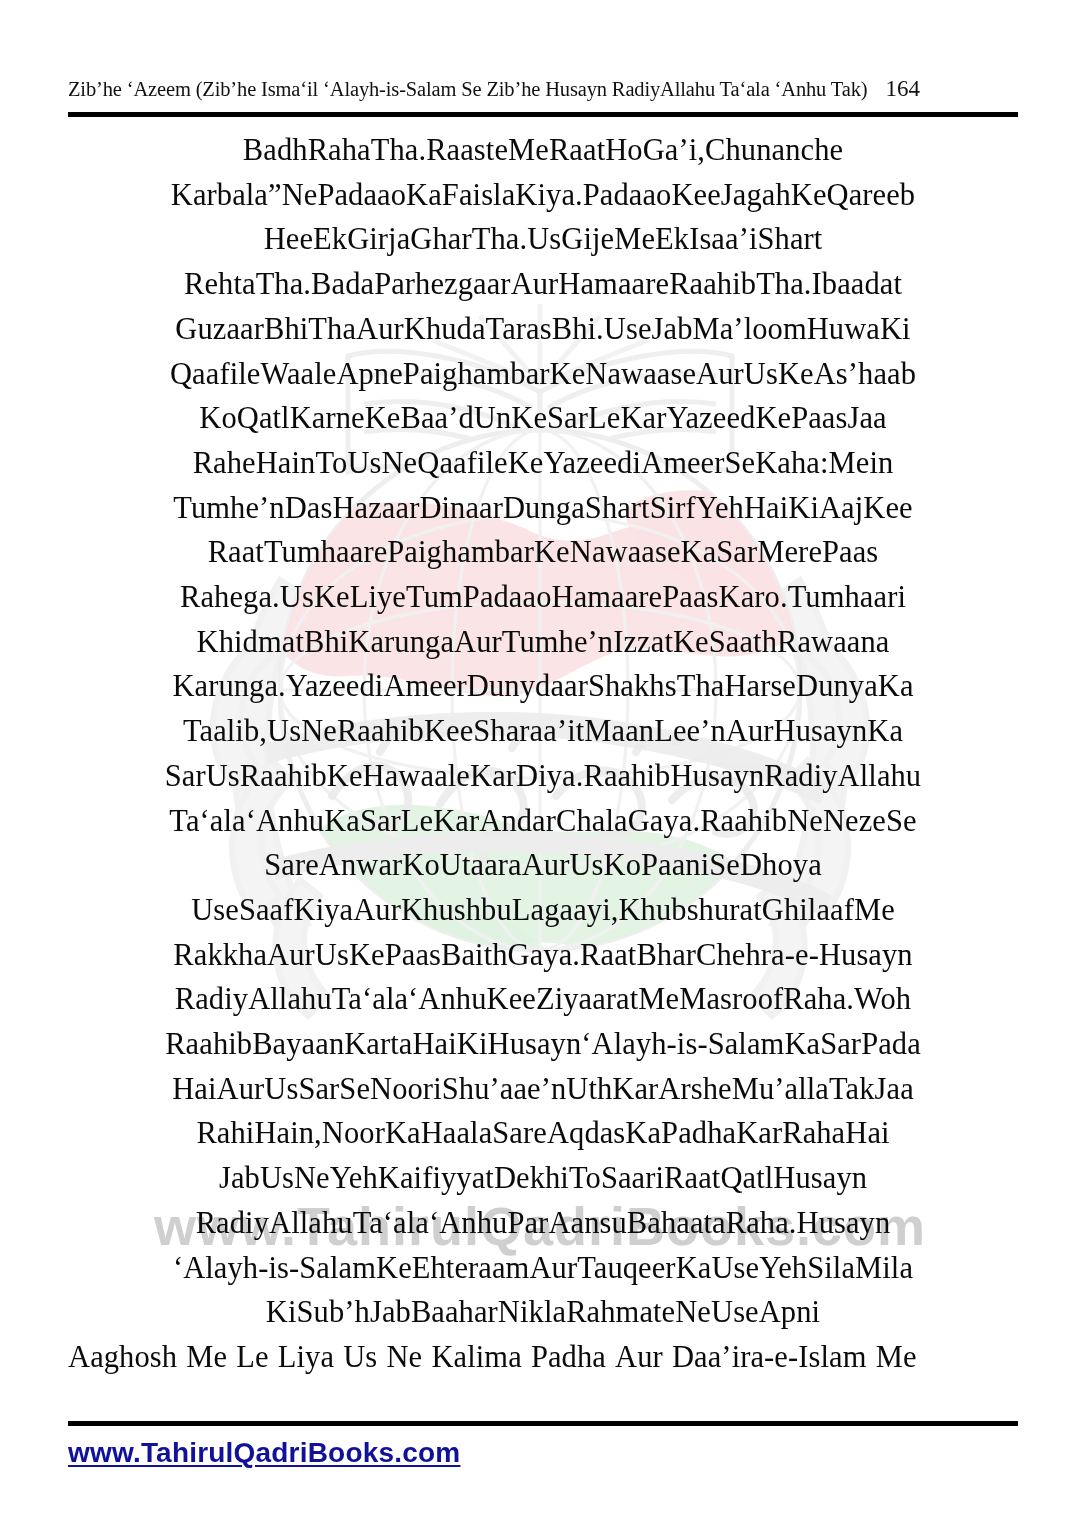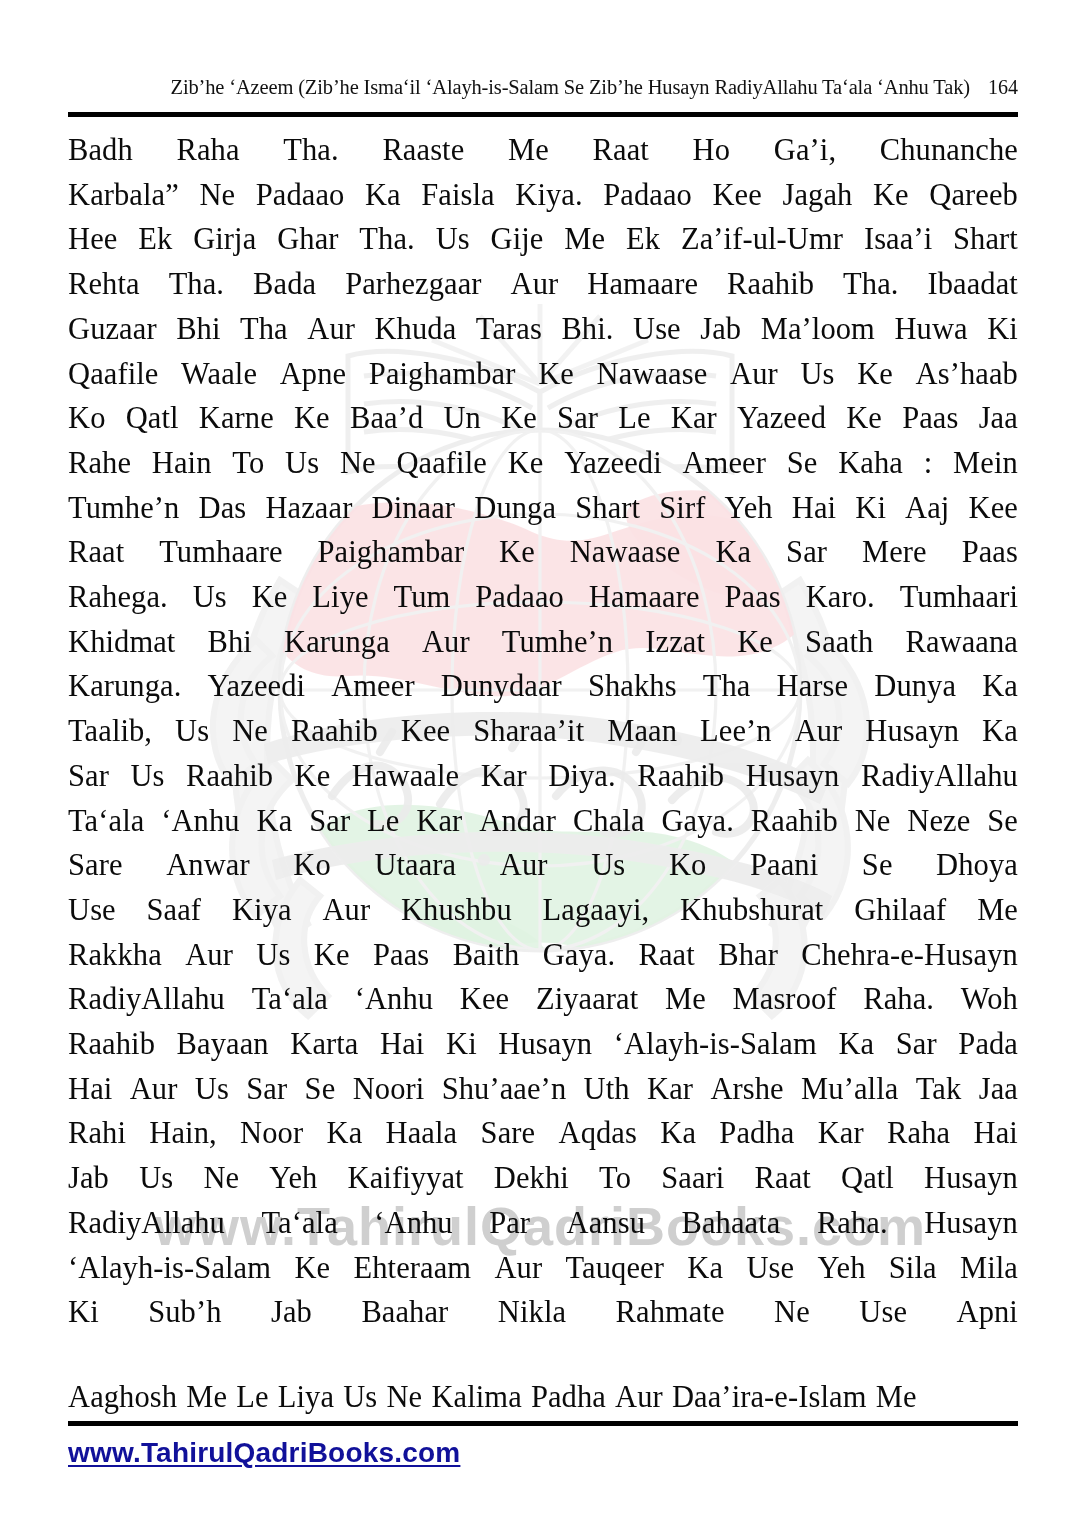--- a/index.html
+++ b/index.html
@@ -48,33 +48,33 @@
   }
 
   
   .header {
     position: absolute;
     left: 68px;
     top: 76px;
     width: 950px;
     display: flex;
     align-items: baseline;
-    justify-content: flex-end;
+    justify-content: flex-start;
     z-index: 4;
   }
   .header-title {
     font-family: "Liberation Serif", "DejaVu Serif", serif;
     font-size: 20.5px;
     color: #111111;
     white-space: nowrap;
     letter-spacing: -0.15px;
   }
   .header-pageno {
     font-family: "Liberation Serif", "DejaVu Serif", serif;
-    font-size: 20px;
+    font-size: 23px;
     color: #111111;
     padding-left: 18px;
   }
   .header-rule {
     position: absolute;
     left: 68px;
     top: 112px;
     width: 950px;
     height: 5px;
     background: #000000;
@@ -84,30 +84,29 @@
   
   .body-text {
     position: absolute;
     left: 68px;
     top: 128px;
     width: 950px;
     z-index: 3;
   }
   .body-line {
     display: flex;
-    justify-content: space-between;
+    justify-content: center;
     font-size: 30.5px;
     line-height: 44.7px;
     color: #0b0b0b;
     white-space: nowrap;
     letter-spacing: 0.1px;
   }
   .body-line.last-line {
     justify-content: flex-start;
-    margin-top: 40px;
   }
   .body-line.last-line .w { margin-right: 0.30em; }
   .body-line .w { display: inline-block; }
 
   
   .footer-rule {
     position: absolute;
     left: 68px;
     top: 1421px;
     width: 950px;
@@ -262,21 +261,20 @@
       <div class="body-line">
         <span class="w">Hee</span>
         <span class="w">Ek</span>
         <span class="w">Girja</span>
         <span class="w">Ghar</span>
         <span class="w">Tha.</span>
         <span class="w">Us</span>
         <span class="w">Gije</span>
         <span class="w">Me</span>
         <span class="w">Ek</span>
-        <span class="w">Za’if-ul-Umr</span>
         <span class="w">Isaa’i</span>
         <span class="w">Shart</span>
       </div>
       <div class="body-line">
         <span class="w">Rehta</span>
         <span class="w">Tha.</span>
         <span class="w">Bada</span>
         <span class="w">Parhezgaar</span>
         <span class="w">Aur</span>
         <span class="w">Hamaare</span>

